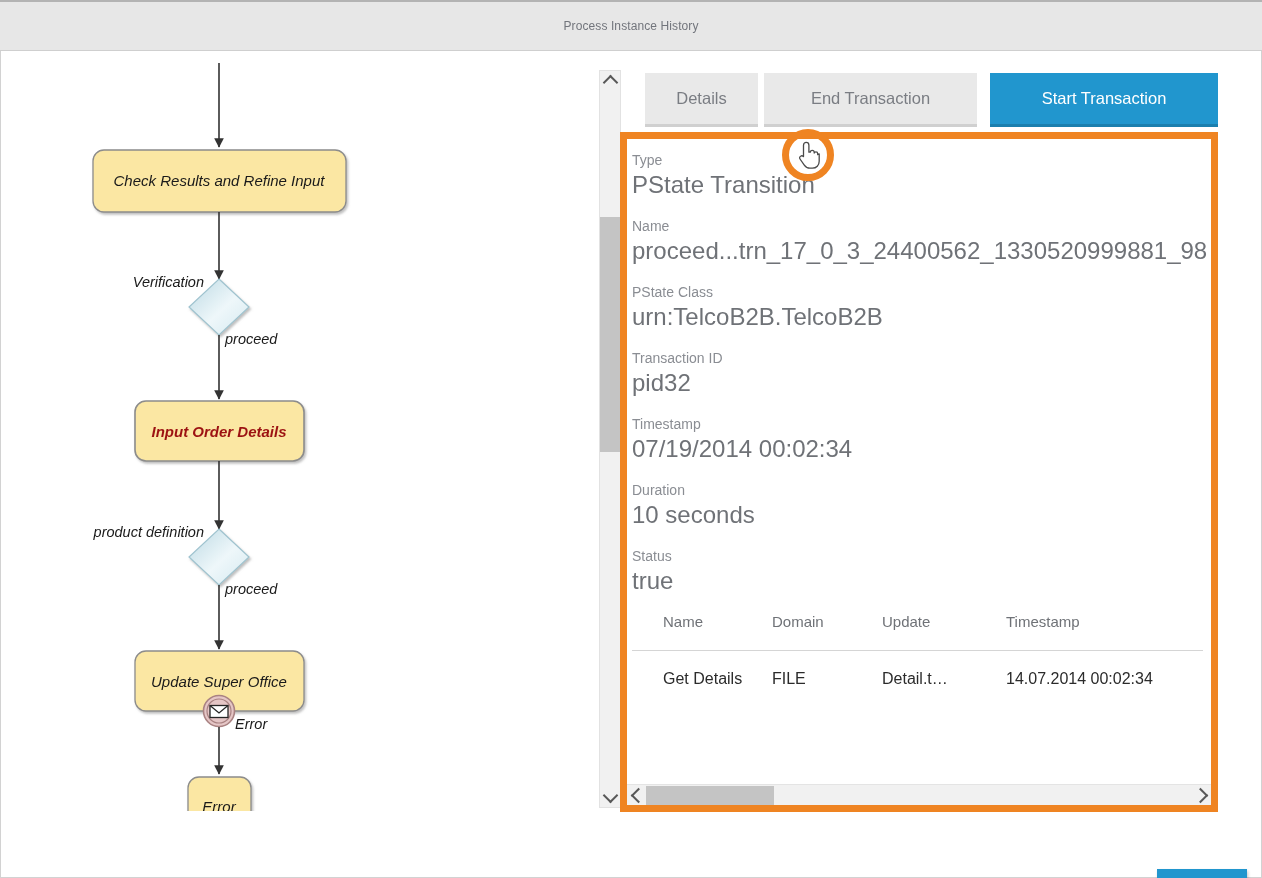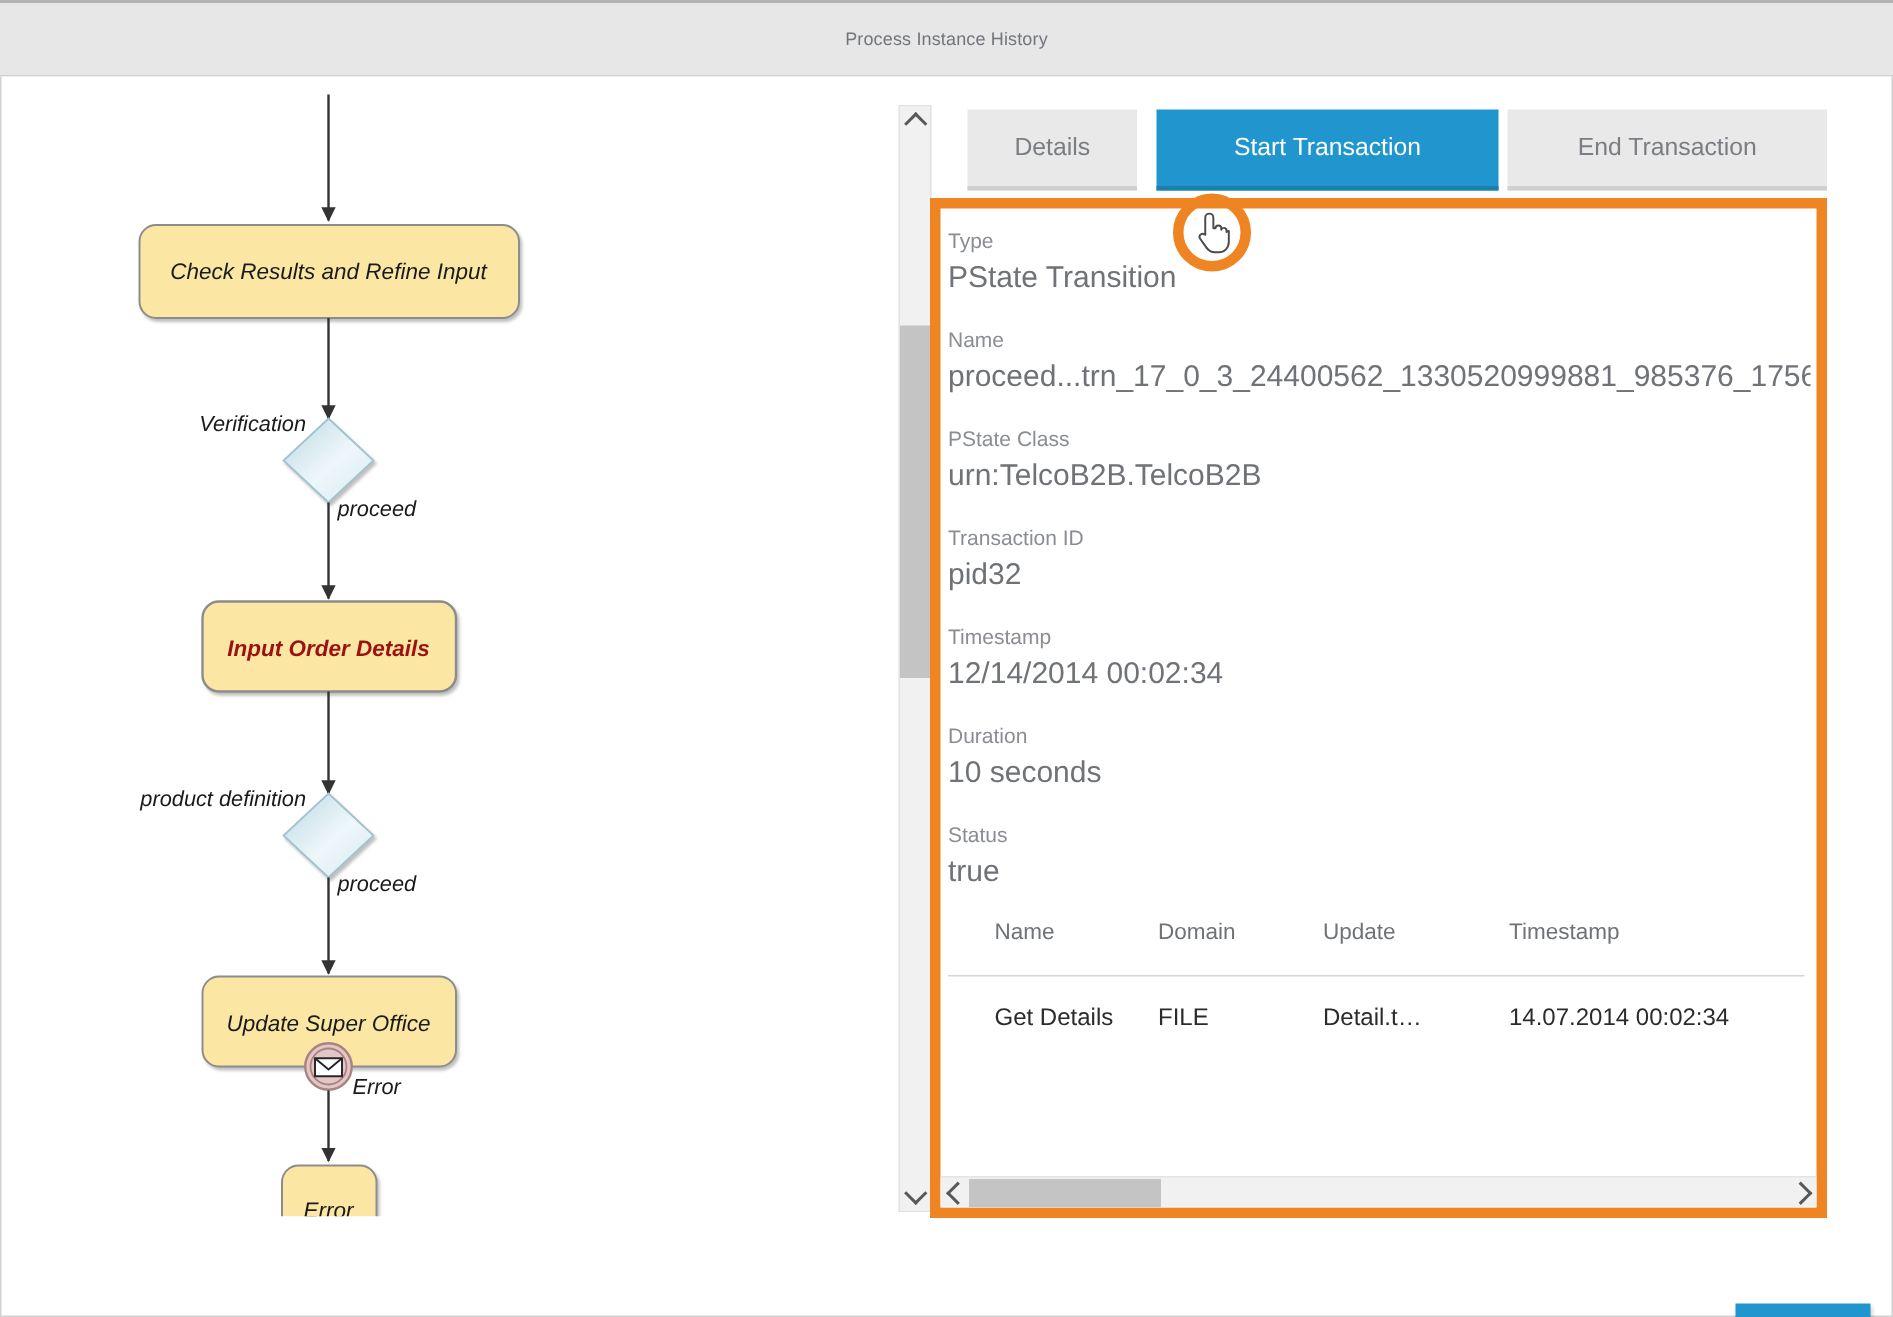--- a/index.html
+++ b/index.html
@@ -210,21 +210,21 @@
     padding: 0 4px 0 5px;
     margin-bottom: 19px;
   }
   .field-label {
     font-size: 14px;
     color: #8a8d93;
     line-height: 19px;
     margin-bottom: 2px;
   }
   .field-value {
-    font-size: 20px;
+    font-size: 24px;
     color: #6f7277;
     line-height: 26px;
     white-space: nowrap;
     overflow: hidden;
   }
 
   
   .detail-table {
     margin-top: 4px;
     padding-left: 5px;
@@ -407,22 +407,22 @@
         <span class="chev up"></span>
       </div>
       <div class="vscroll-thumb"></div>
       <div class="vscroll-btn vscroll-down">
         <span class="chev down"></span>
       </div>
     </div>
 
     <div class="tabs">
       <button class="tab tab-details">Details</button>
+      <button class="tab tab-end">End Transaction</button>
       <button class="tab tab-start">Start Transaction</button>
-      <button class="tab tab-end">End Transaction</button>
     </div>
 
     <div class="cursor-marker">
       <div class="cursor-ring"></div>
       <svg class="cursor-hand" width="25" height="30" viewBox="0 0 25 30" xmlns="http://www.w3.org/2000/svg">
         <path d="M7.5,15.5 L7.5,5.2 C7.5,3.6 8.7,2.4 10.2,2.4 C11.7,2.4 12.9,3.6 12.9,5.2
                  L12.9,12.2 L14.3,12.2 C14.3,11.1 15.2,10.3 16.3,10.3 C17.3,10.3 18.2,11.1 18.2,12.2
                  L18.2,13.1 C18.4,12.4 19.1,11.9 19.9,11.9 C20.9,11.9 21.7,12.7 21.7,13.7
                  L21.7,14.7 C22.0,14.2 22.6,13.9 23.2,13.9 L23.2,21.3 C23.2,25.2 20.4,28.2 16.4,28.2
                  L14.0,28.2 C11.4,28.2 9.6,27.0 8.3,25.1 L4.0,19.0 C3.3,18.0 3.6,16.8 4.6,16.2
@@ -448,21 +448,21 @@
           <div class="field-value">urn:TelcoB2B.TelcoB2B</div>
         </div>
 
         <div class="field">
           <div class="field-label">Transaction ID</div>
           <div class="field-value">pid32</div>
         </div>
 
         <div class="field">
           <div class="field-label">Timestamp</div>
-          <div class="field-value">12/14/2014 00:02:34</div>
+          <div class="field-value">07/19/2014 00:02:34</div>
         </div>
 
         <div class="field">
           <div class="field-label">Duration</div>
           <div class="field-value">10 seconds</div>
         </div>
 
         <div class="field">
           <div class="field-label">Status</div>
           <div class="field-value">true</div>

